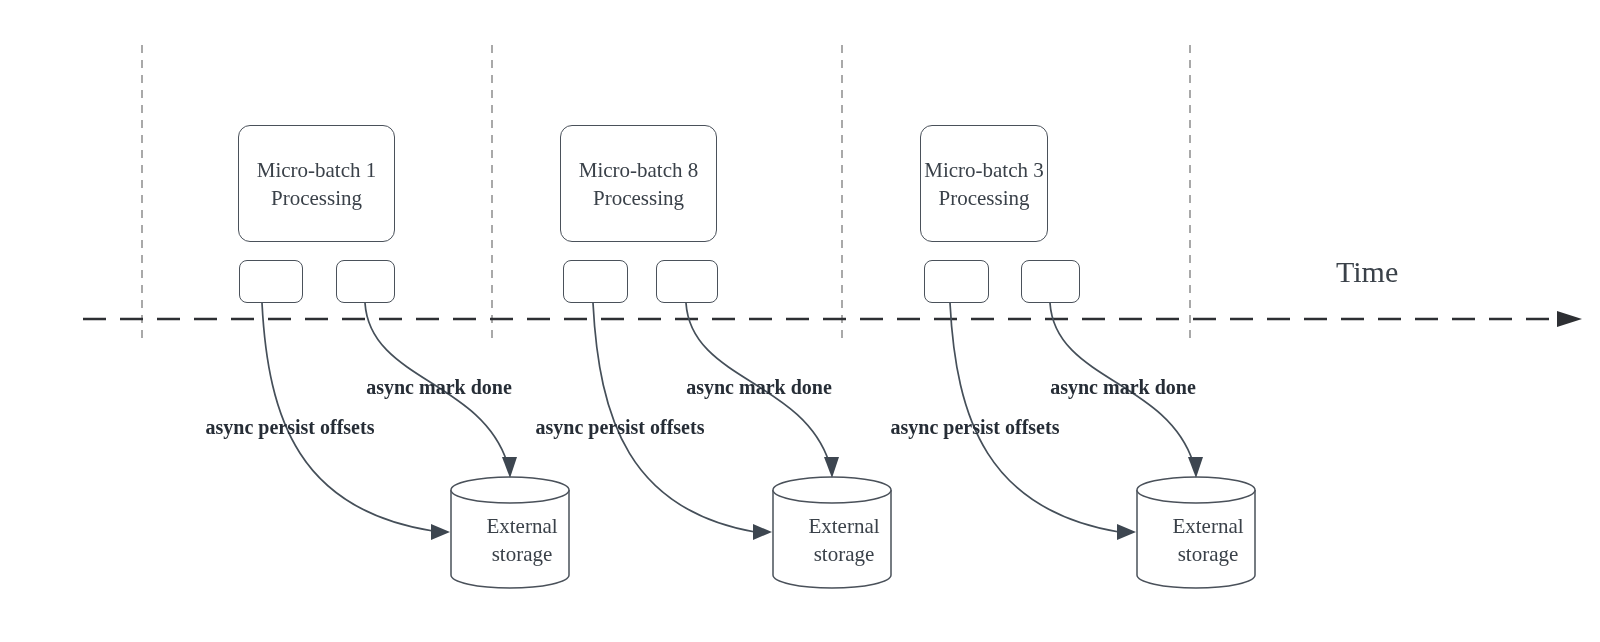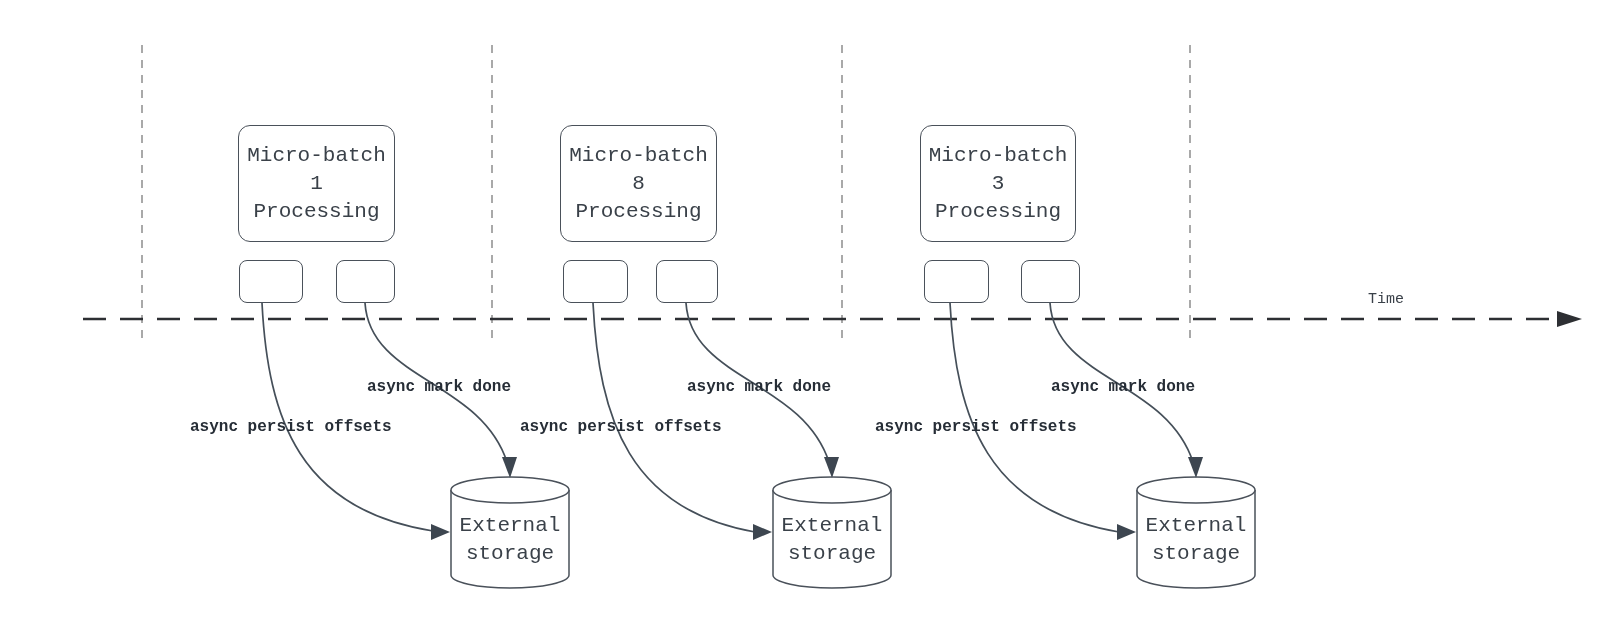--- a/index.html
+++ b/index.html
@@ -8,51 +8,51 @@
     --label-text:#262d36;
     --axis-line:#2d2f33;
     --lane-divider:#a9a9a9;
     --arrow-stroke:#454f59;
     --arrow-fill:#3d4650;
     --background:#ffffff;
   }
   html,body{margin:0;padding:0;background:var(--background);}
   .canvas{
     position:relative;width:1600px;height:642px;background:var(--background);
-    font-family:Liberation Mono, monospace;overflow:hidden;
+    font-family:Liberation Serif, serif;overflow:hidden;
   }
   .canvas svg{position:absolute;left:0;top:0;}
   .divider{stroke:var(--lane-divider);stroke-width:2;stroke-dasharray:8 7;fill:none;}
   .axis{stroke:var(--axis-line);stroke-width:2.6;stroke-dasharray:23 14;fill:none;}
   .axis-head{fill:var(--axis-line);stroke:none;}
   .flow{stroke:var(--arrow-stroke);stroke-width:1.7;fill:none;}
   .flow-head{fill:var(--arrow-fill);stroke:none;}
   .cyl{stroke:var(--shape-stroke);stroke-width:1.5;fill:#ffffff;}
   .node{
     position:absolute;border:1.4px solid var(--shape-stroke);border-radius:12px;
     background:#ffffff;display:flex;flex-direction:column;align-items:center;justify-content:center;
     color:var(--box-text);font-size:21px;line-height:28px;text-align:center;box-sizing:border-box;
   }
   .tasknode{
     position:absolute;border:1.4px solid var(--shape-stroke);border-radius:8px;
     background:#ffffff;box-sizing:border-box;
   }
   .storage-text{
     position:absolute;width:120px;text-align:center;color:var(--box-text);
-    font-size:21px;line-height:28px;
+    font-size:21px;line-height:28px;padding-left:12px;
   }
   .flow-label{
     position:absolute;text-align:center;color:var(--label-text);
-    font-size:16px;line-height:19px;font-weight:bold;white-space:nowrap;
+    font-size:20px;line-height:19px;font-weight:bold;white-space:nowrap;
   }
   .persist-label{width:200px;top:418px;text-align:center;}
   .done-label{width:170px;top:378px;}
   .time-label{
-    position:absolute;left:1336px;top:260px;width:100px;text-align:center;
-    color:var(--box-text);font-size:15px;line-height:24px;margin-top:28px;
+    position:absolute;left:1336px;top:260px;width:100px;
+    color:var(--box-text);font-size:30px;line-height:24px;
   }
 </style>
 </head>
 <body>
 
 <div class="canvas">
 
   <svg width="1600" height="642" viewBox="0 0 1600 642">
 
     <line class="divider" x1="142" y1="45" x2="142" y2="340"></line>
@@ -111,21 +111,21 @@
   </div>
   <div class="tasknode" style="left:563px;top:260px;width:65px;height:43px;"></div>
   <div class="tasknode" style="left:656px;top:260px;width:62px;height:43px;"></div>
   <div class="flow-label persist-label" style="left:520px;">async persist offsets</div>
   <div class="flow-label done-label" style="left:674px;">async mark done</div>
   <div class="storage-text" style="left:772px;top:512px;">
     <div>External</div>
     <div>storage</div>
   </div>
 
-  <div class="node" style="left:920px;top:125px;width:156px;height:117px;">
+  <div class="node" style="left:920px;top:125px;width:128px;height:117px;">
     <div>Micro-batch 3</div>
     <div>Processing</div>
   </div>
   <div class="tasknode" style="left:924px;top:260px;width:65px;height:43px;"></div>
   <div class="tasknode" style="left:1021px;top:260px;width:59px;height:43px;"></div>
   <div class="flow-label persist-label" style="left:875px;">async persist offsets</div>
   <div class="flow-label done-label" style="left:1038px;">async mark done</div>
   <div class="storage-text" style="left:1136px;top:512px;">
     <div>External</div>
     <div>storage</div>

